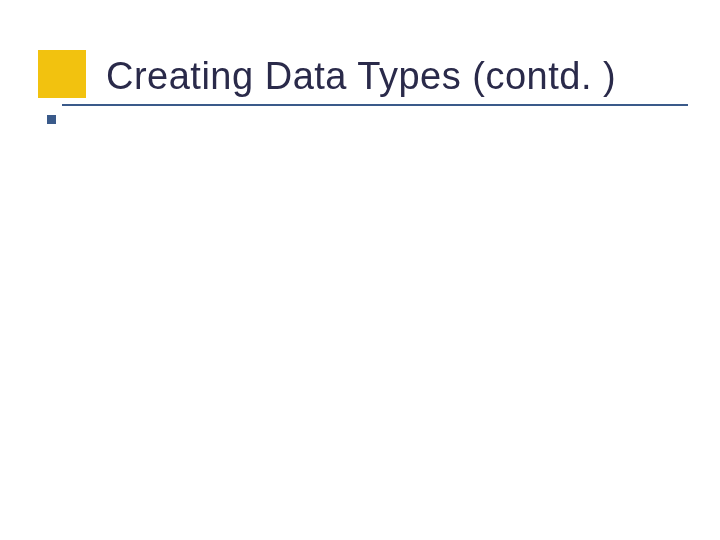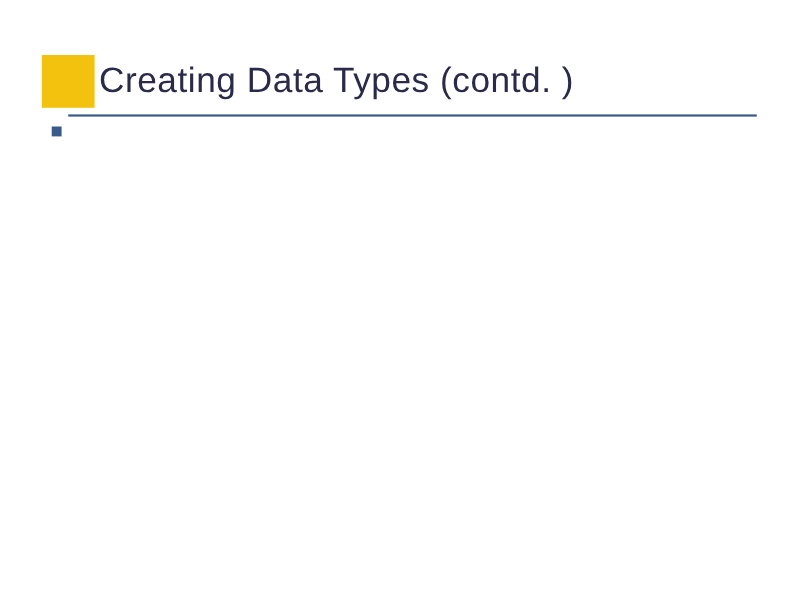--- a/index.html
+++ b/index.html
@@ -31,23 +31,23 @@
     .decoration-bullet {
       position: absolute;
       left: 47px;
       top: 115px;
       width: 9px;
       height: 9px;
       background: #3a5a8a;
     }
     .title-text {
       position: absolute;
-      left: 90px;
+      left: 106px;
       top: 55px;
-      font-size: 32px;
+      font-size: 38px;
       color: #2a2a4a;
       font-weight: normal;
       letter-spacing: 0.5px;
     }
     .title-underline {
       position: absolute;
       left: 62px;
       top: 104px;
       width: 626px;
       height: 2px;

